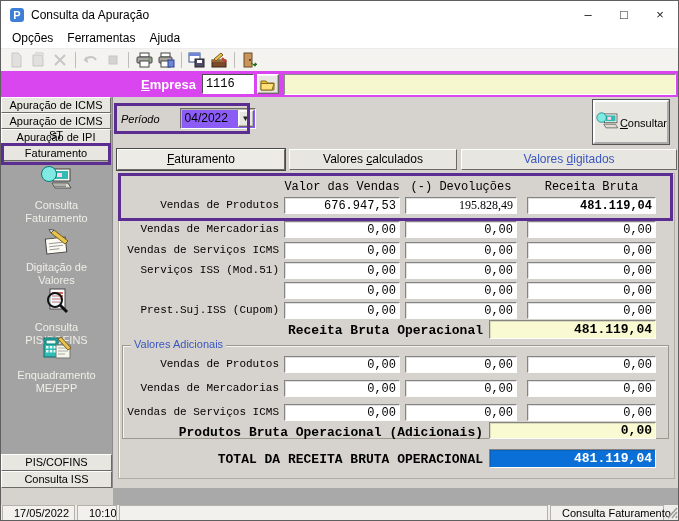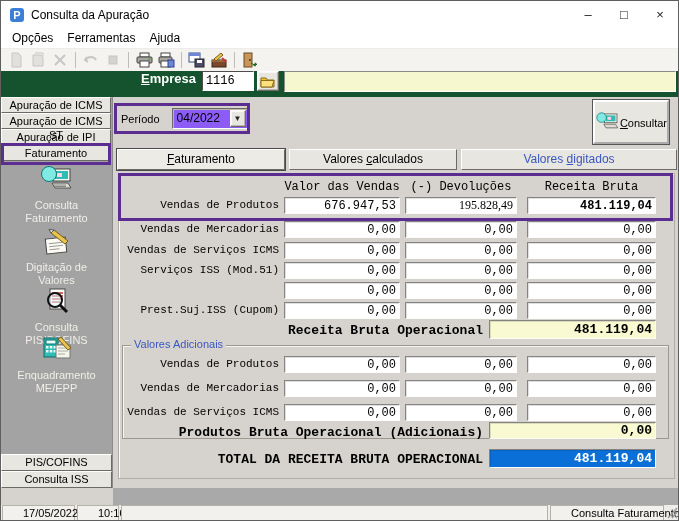--- a/index.html
+++ b/index.html
@@ -21,22 +21,22 @@
   .menubar { position:absolute; left:0; top:27px; width:100%; height:21px; background:#fff;
     display:flex; align-items:center; padding-left:4px; border-bottom:1px solid #ececec; }
   .menu-item { font-size:12px; color:#000; padding:2px 7px; }
   
   .toolbar { position:absolute; left:0; top:48px; width:100%; height:22px; background:#f4f3f0;
     display:flex; align-items:center; padding-left:4px; }
   .tb-icon { width:22px; height:20px; display:flex; align-items:center; justify-content:center; }
   .tb-icon.disabled { opacity:.5; filter:grayscale(1); }
   .tb-sep { width:1px; height:16px; background:#bdbdbd; margin:0 4px; }
   
-  .empresa-bar { position:absolute; left:0; top:70px; width:100%; height:26px; background:#14532d;
-    display:flex; align-items:flex-start; }
+  .empresa-bar { position:absolute; left:0; top:70px; width:100%; height:26px; background:#d946ef;
+    display:flex; align-items:center; }
   .empresa-label { color:#fff; font-weight:bold; font-size:13px; margin-left:140px; }
   .accel { text-decoration:underline; }
   .empresa-input { width:52px; height:20px; margin-left:6px; background:#fff;
     border:1px solid; border-color:#4d4d4d #fff #fff #4d4d4d;
     font:12px "Liberation Mono", monospace; padding:0 3px; }
   .folder-btn { width:22px; height:20px; margin-left:3px; display:flex; align-items:center; justify-content:center; }
   .btn3d { background:#e8e6e0; border:1px solid; border-color:#fff #6d6a65 #6d6a65 #fff;
     box-shadow:inset -1px -1px 0 #b9b6ae, inset 1px 1px 0 #f8f7f4; }
   .empresa-name { flex:1; height:21px; margin:0 2px 0 5px; background:#f6f6cf;
     border:1px solid; border-color:#8a8a8a #fff #fff #8a8a8a; }
@@ -46,21 +46,21 @@
   .nav-btn { width:110px; height:16px; font-size:11px; text-align:center; line-height:14px; color:#000;
     background:#e8e6e0; border:1px solid; border-color:#fff #6d6a65 #6d6a65 #fff; }
   .shortcut { position:absolute; left:0; width:111px; text-align:center; }
   .shortcut .sc-label { display:block; font-size:11px; color:#efeee8; line-height:13px; }
   .sidebar-bottom { position:absolute; left:0; bottom:0; width:111px; }
   .sb-btn { width:111px; height:17px; font-size:11px; text-align:center; line-height:15px;
     background:#e8e6e0; border:1px solid; border-color:#fff #6d6a65 #6d6a65 #fff; }
   
   .content { position:absolute; left:112px; top:96px; width:567px; height:391px; background:#d6d3ce; }
   .periodo-row { position:absolute; left:8px; top:11px; display:flex; align-items:center; }
-  .periodo-label { font-size:11px; margin-right:12px; }
+  .periodo-label { font-size:11px; margin-right:20px;font-style:italic; }
   .combo { position:relative; width:76px; height:21px; background:#8b5cf6;
     border:1px solid; border-color:#6d6a65 #fff #fff #6d6a65; box-shadow:inset 1px 1px 0 #b9b6ae; }
   .combo-value { font-size:12px; padding:2px 0 0 4px; }
   .combo-btn { position:absolute; right:1px; top:1px; width:16px; height:17px; font-size:8px;
     display:flex; align-items:center; justify-content:center; color:#222; }
   .consultar-btn { position:absolute; left:480px; top:3px; width:76px; height:44px;
     display:flex; flex-direction:row; align-items:center; justify-content:center;
     background:#e8e6e0; border:2px outset #fff; outline:1px solid #555; }
   .consultar-label { font-size:11px; margin-top:1px; }
   .tab { position:absolute; top:52px; height:21px; font-size:12px; text-align:center; line-height:18px;
@@ -86,21 +86,21 @@
   .group-label { position:absolute; left:18px; top:241px; font-size:11px; color:#3a57c0;
     background:#d6d3ce; padding:0 3px; }
   
   .annot { position:absolute; border:3px solid #5c2d91; pointer-events:none; z-index:60; }
   
   .status-strip-left { position:absolute; left:0; top:487px; width:112px; height:17px; background:#d6d3ce; }
   .status-strip-right { position:absolute; left:112px; top:487px; width:567px; height:17px; background:#a9a9a9; }
   .statusbar { position:absolute; left:0; top:504px; width:100%; height:17px; background:#eeede9;
     display:flex; align-items:stretch; }
   .status-seg { border:1px solid #b5b2aa; background:#f2f1ed; font-size:11px; line-height:14px;
-    padding:0 20px; margin-right:2px; white-space:nowrap; }
+    padding:0 11px; margin-right:2px; white-space:nowrap; }
   .seg-date { width:73px; margin-left:1px; }
   .seg-time { width:40px; }
   .seg-msg  { width:437px; }
   .seg-ctx  { width:114px; }
   .grip { margin-left:auto; width:12px; height:17px; }
 </style>
 </head>
 <body>
 
 <div id="window">

